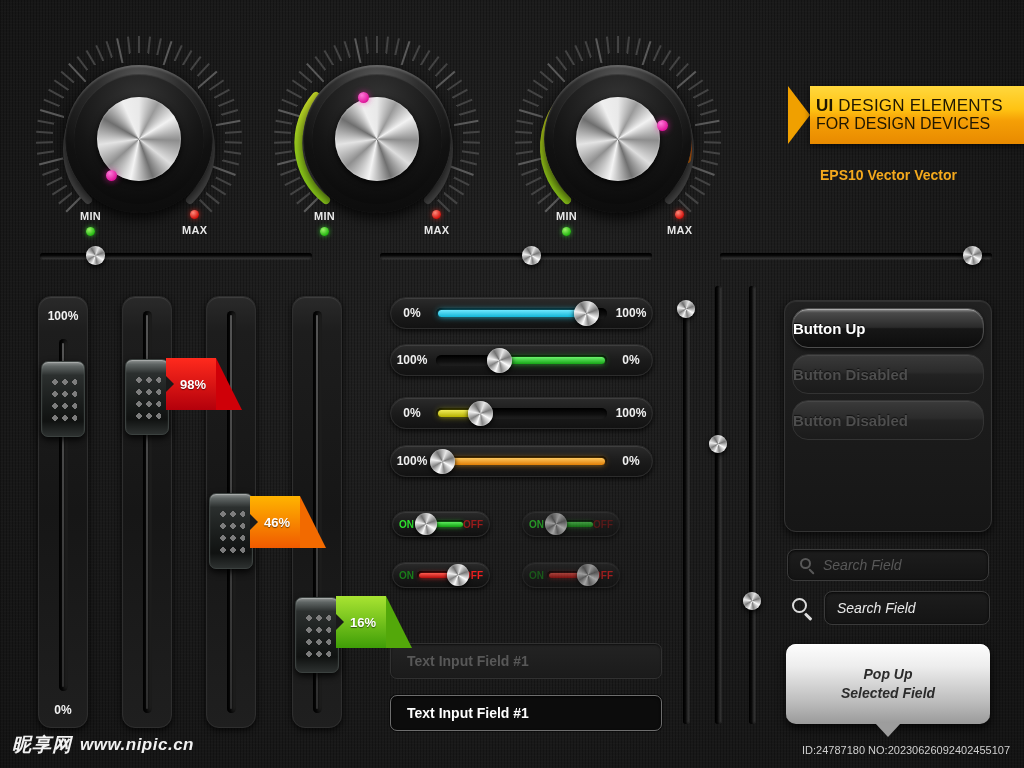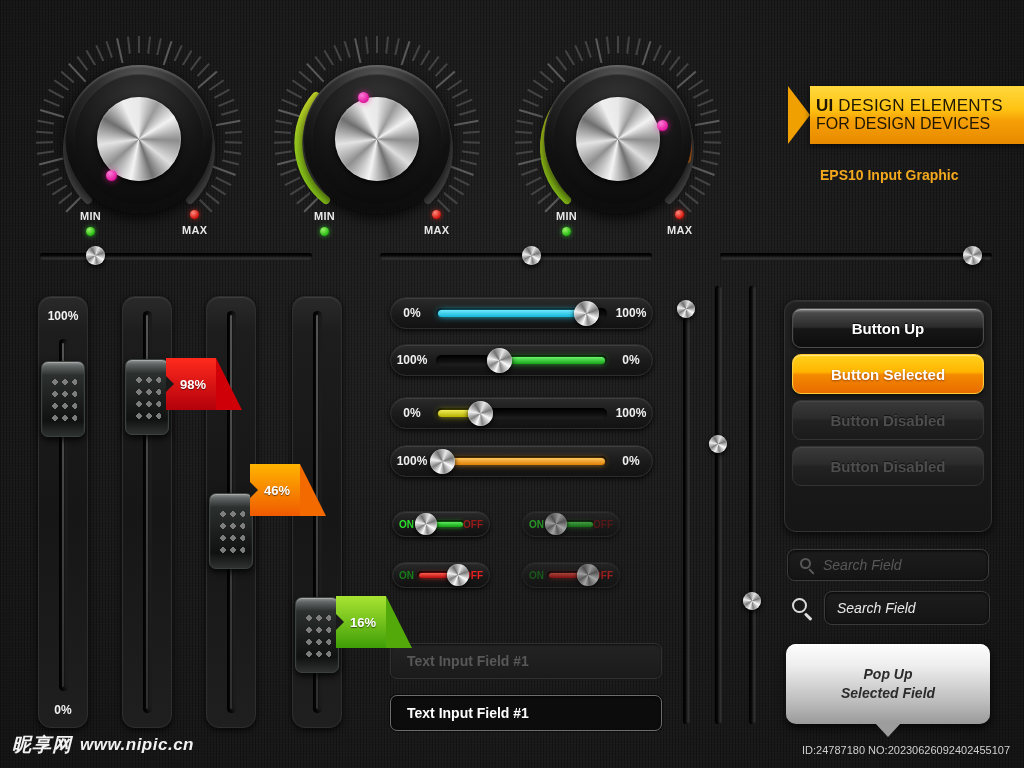--- a/index.html
+++ b/index.html
@@ -222,22 +222,22 @@
   }
 
   
   .btn-panel{
     position:absolute; border-radius:12px;
     background: linear-gradient(to bottom, #212121, #161616);
     border:1px solid #333; padding:7px;
     box-shadow: inset 0 1px 1px rgba(255,255,255,.08), 0 3px 8px rgba(0,0,0,.7);
   }
   .btn{
-    height:40px; border-radius:9px; margin-bottom:6px;
-    display:flex; align-items:center; justify-content:center;
+    height:40px; border-radius:16px; margin-bottom:6px;
+    display:flex; align-items:center; justify-content:flex-start;
     font-size:15px; font-weight:bold;
   }
   .btn-up{
     background: linear-gradient(to bottom, #8e8e8e 0%, #4a4a4a 10%, #2a2a2a 48%, #161616 52%, #0d0d0d 100%);
     color:#fff; border:1px solid #4c4c4c; text-shadow:0 -1px 1px rgba(0,0,0,.8);
     box-shadow: inset 0 1px 1px rgba(255,255,255,.35), 0 2px 4px rgba(0,0,0,.65);
   }
   .btn-sel{
     background: linear-gradient(to bottom, #ffd21c 0%, #ffb400 45%, #f38a00 52%, #e96b00 100%);
     color:#fff; border:1px solid #ffcc33; text-shadow:0 1px 2px rgba(150,60,0,.85);
@@ -532,21 +532,21 @@
 
   <div class="banner" style="left:788px; top:86px; width:240px;">
     <div class="banner-tail"></div>
     <div class="banner-body">
       <div class="banner-l1">
         <span>UI</span><span class="lite"> DESIGN ELEMENTS</span>
       </div>
       <div class="banner-l2">FOR DESIGN DEVICES</div>
     </div>
   </div>
-  <div class="banner-sub" style="left:820px; top:167px;">EPS10 Input Graphic</div>
+  <div class="banner-sub" style="left:820px; top:167px;">EPS10 Vector Vector</div>
 
   <div class="rail-h" style="left:40px; top:253px; width:272px;"></div>
   <div class="metal-knob" style="left:86px; top:246px; width:19px; height:19px;"></div>
 
   <div class="rail-h" style="left:380px; top:253px; width:272px;"></div>
   <div class="metal-knob" style="left:522px; top:246px; width:19px; height:19px;"></div>
 
   <div class="rail-h" style="left:720px; top:253px; width:272px;"></div>
   <div class="metal-knob" style="left:963px; top:246px; width:19px; height:19px;"></div>
 
@@ -572,21 +572,21 @@
       <div class="tail"></div>
     </div>
   </div>
 
   <div class="fader" style="left:206px; top:296px; width:50px; height:432px;">
     <div class="fader-slot" style="top:14px; bottom:14px;"></div>
     <div class="fader-handle" style="top:196px;">
       <div class="grip"></div>
     </div>
   </div>
-  <div class="flag orange" style="left:250px; top:464px;text-align:center;">
+  <div class="flag orange" style="left:250px; top:496px;text-align:center;">
     <div class="flag-body">
       <div class="notch"></div>
       <span>46%</span>
       <div class="tail"></div>
     </div>
   </div>
 
   <div class="fader" style="left:292px; top:296px; width:50px; height:432px;">
     <div class="fader-slot" style="top:14px; bottom:14px;"></div>
     <div class="fader-handle" style="top:300px;">
@@ -694,23 +694,20 @@
   <div class="rail-v" style="left:715px; top:286px; height:438px;"></div>
   <div class="metal-knob" style="left:709px; top:435px; width:18px; height:18px;"></div>
 
   <div class="rail-v" style="left:749px; top:286px; height:438px;"></div>
   <div class="metal-knob" style="left:743px; top:592px; width:18px; height:18px;"></div>
 
   <div class="btn-panel" style="left:784px; top:300px; width:208px; height:232px;">
     <div class="btn btn-up">
       <span>Button Up</span>
     </div>
-    <div class="btn btn-sel">
-      <span>Button Selected</span>
-    </div>
     <div class="btn btn-dis">
       <span>Button Disabled</span>
     </div>
     <div class="btn btn-dis">
       <span>Button Disabled</span>
     </div>
   </div>
 
   <div class="search-box" style="left:787px; top:549px; width:202px; height:32px; color:#585858;">
     <span class="mag">

